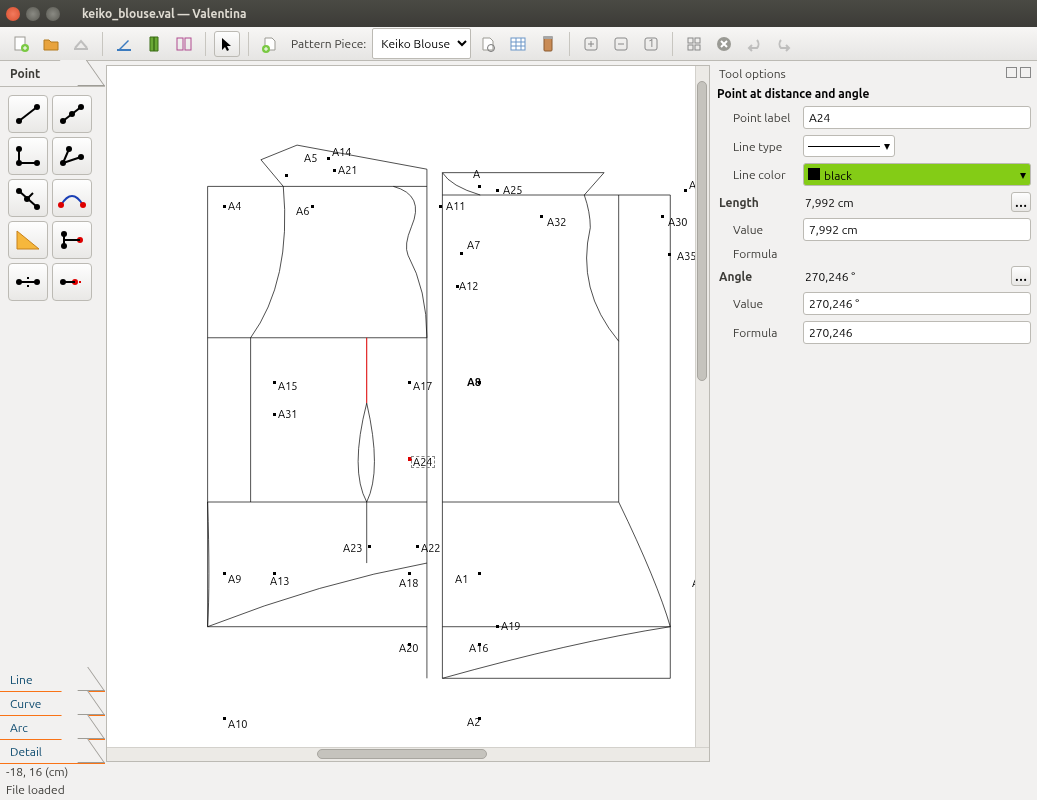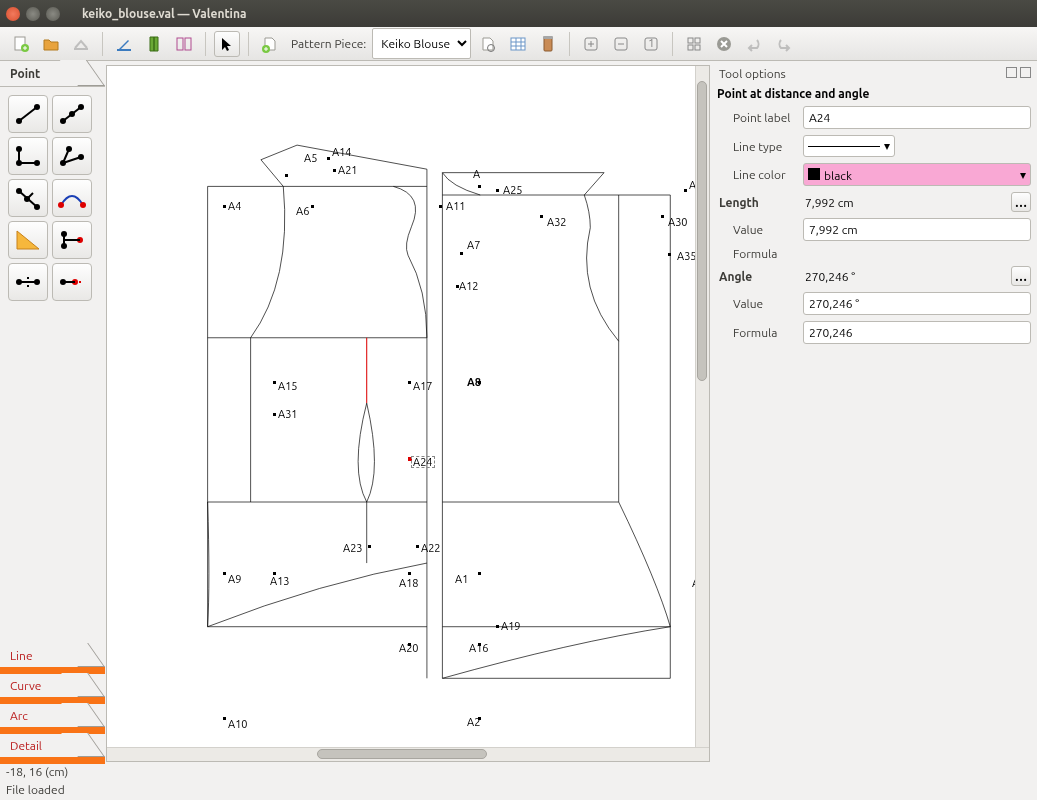--- a/index.html
+++ b/index.html
@@ -17,21 +17,21 @@
 .tbtn { width: 26px; height: 26px; display: flex; align-items: center; justify-content: center; border-radius: 3px; }
 .tsep { width: 1px; height: 24px; background: #c8c6c0; margin: 0 4px; }
 .toolbar label { color: #3c3b37; margin: 0 2px 0 4px; }
 .toolbar select { height: 31px; background: #fff; border: 1px solid #bcbab4; border-radius: 2px; padding: 0 4px; }
 
 
 .main { display: flex; height: calc(100% - 27px - 34px - 18px - 18px); }
 .left { width: 105px; display: flex; flex-direction: column; }
 .tab-head { padding: 6px 10px; font-weight: bold; color: #3c3b37; border-bottom: 1px solid #bcbab4; position: relative; }
 .tab-head::after, .tab-bot::after { content:""; position:absolute; right:0; bottom:0; width:26px; height:100%; border-bottom:1px solid #9e9c96; border-right:1px solid #9e9c96; transform: skewX(35deg); transform-origin: bottom right; background:#f2f1f0;}
-.tab-bot { padding: 5px 10px; color:#b91c1c; border-bottom:7px solid #f97316; position:relative; }
+.tab-bot { padding: 5px 10px; color:#0c4a6e; border-bottom:1px solid #f97316; position:relative; }
 .tools-grid { padding: 8px; display: grid; grid-template-columns: 40px 40px; gap: 4px; flex: 1; align-content: start;}
 .tool { width: 40px; height: 38px; border: 1px solid #bcbab4; border-radius: 4px; background: linear-gradient(#fefefe,#e9e8e6); display:flex; align-items:center; justify-content:center;}
 .bottom-tabs { }
 
 .canvas-wrap { flex: 1; display: flex; flex-direction: column; background: #fff; border: 1px solid #bcbab4; margin: 4px 1px 2px 1px; position: relative; }
 .canvas { flex: 1; position: relative; overflow: hidden; }
 .hscroll { height: 14px; background: #eceae6; border-top:1px solid #d3d1cc; position:relative;}
 .hscroll .thumb { position:absolute; left:210px; width:170px; top:1px; height:10px; background:#c5c3bd; border:1px solid #a8a6a0; border-radius:6px;}
 .vscroll { position:absolute; right:0; top:0; bottom:14px; width:14px; background:#eceae6; border-left:1px solid #d3d1cc;}
 .vscroll .thumb { position:absolute; top:15px; height:300px; left:1px; width:10px; background:#c5c3bd; border:1px solid #a8a6a0; border-radius:6px;}
@@ -41,21 +41,21 @@
 .panel-icons span{ width:11px;height:11px;border:1px solid #888;display:inline-block;margin-left:3px;}
 .section-title { font-weight:bold; padding: 3px 0 6px 0; }
 .form-row { display:flex; align-items:center; margin-bottom:6px; }
 .form-row .lbl { width: 86px; text-align:left; padding-left: 16px; color:#3c3b37;}
 .form-row .lbl.bold{ font-weight:bold; padding-left:2px;}
 .form-row .val { flex:1; }
 .form-row input[type=text] { width: 100%; height:23px; border:1px solid #bcbab4; border-radius:3px; background:#fff; padding:0 5px;}
 .form-row .plain { padding-left:2px; }
 .combo { width:92px; height:22px; border:1px solid #bcbab4; border-radius:3px; background:#fff; display:flex; align-items:center; padding:0 4px; justify-content:space-between;}
 .combo .line { flex:1; height:1px; background:#000; margin-right:4px;}
-.combo-wide{ width:100%; display:flex; align-items:center; border:1px solid #bcbab4; border-radius:3px; background:#f9a8d4; height:23px; padding:0 4px; justify-content:space-between;}
+.combo-wide{ width:100%; display:flex; align-items:center; border:1px solid #bcbab4; border-radius:3px; background:#84cc16; height:23px; padding:0 4px; justify-content:space-between;}
 .swatch{width:12px;height:12px;background:#000;display:inline-block;margin-right:4px;}
 .ellipsis-btn{ width:20px;height:20px;border:1px solid #bcbab4;border-radius:3px;background:linear-gradient(#fdfdfd,#e8e7e5); display:flex;align-items:center;justify-content:center;margin-left:4px; font-weight:bold;}
 
 
 .status1, .status2 { height:18px; padding: 1px 6px; color:#3c3b37; }
 
 
 .pl { position:absolute; font-size:11px; color:#000; }
 .pt { position:absolute; width:3px; height:3px; background:#000; }
 .pt.red{ background:#d00; width:4px;height:4px;}

